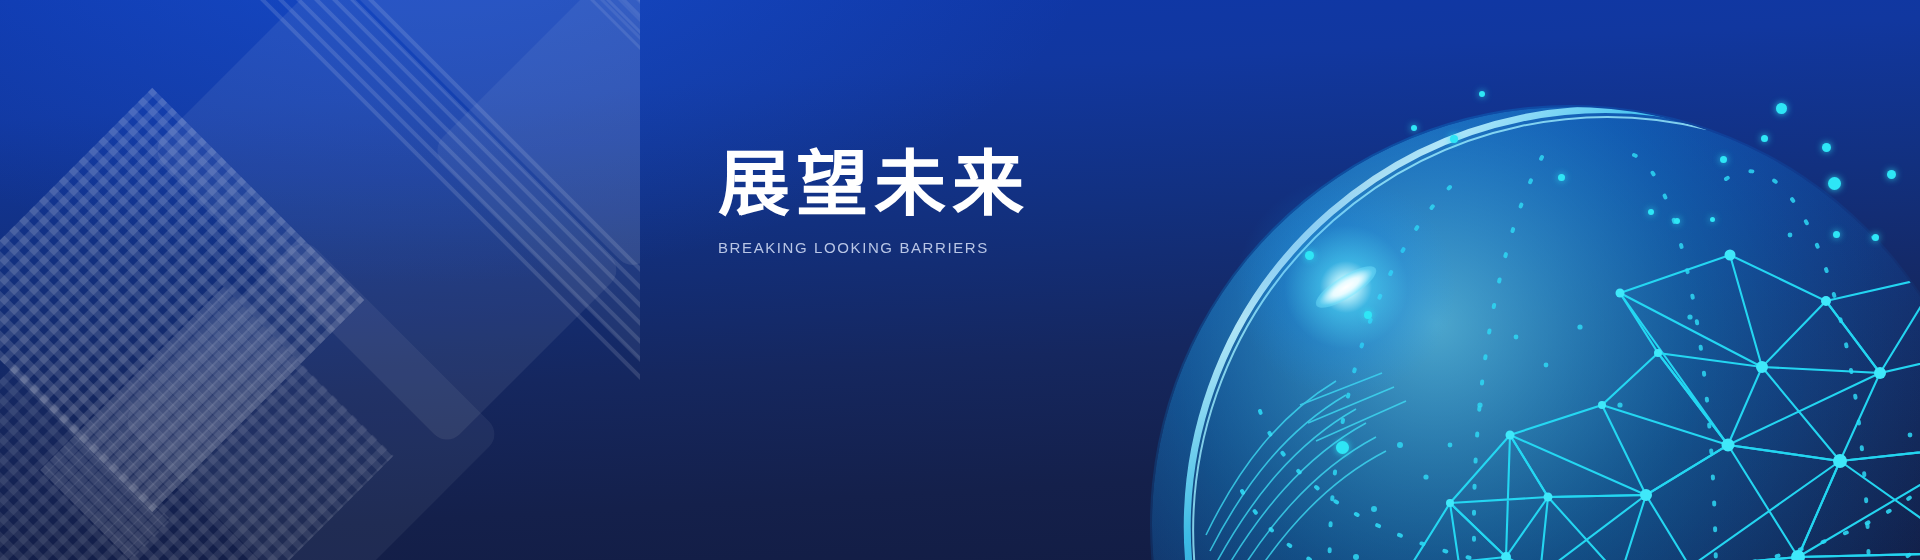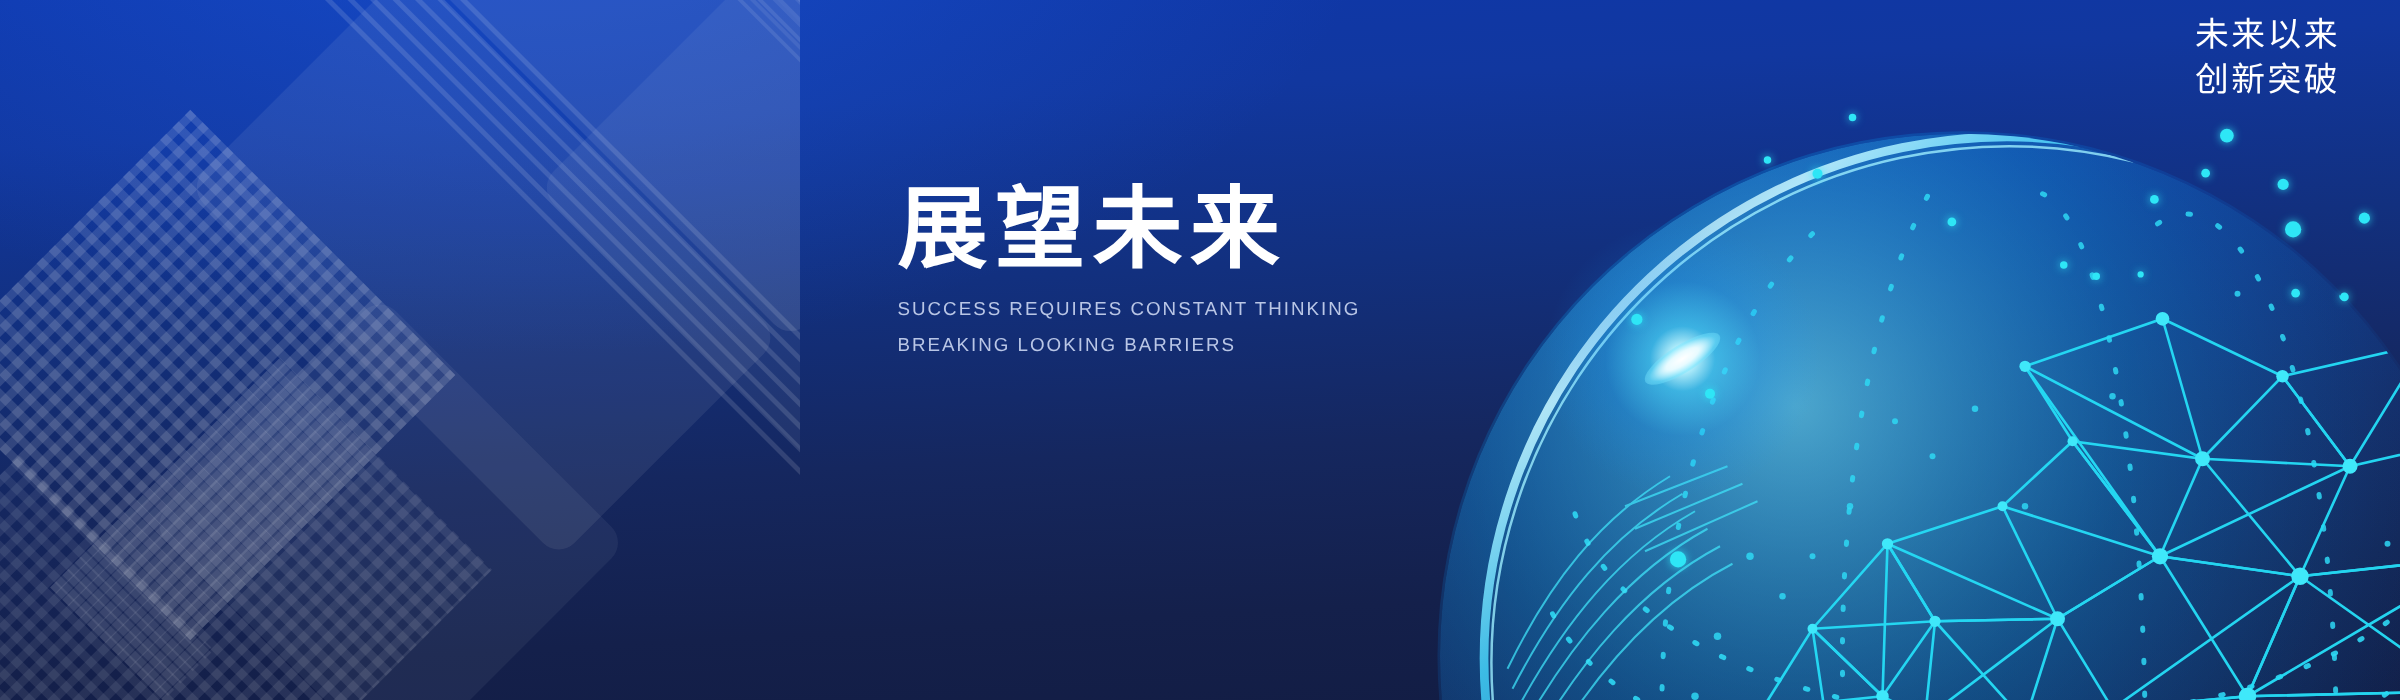--- a/index.html
+++ b/index.html
@@ -375,23 +375,18 @@
     <span class="particle" style="left:1364px; top:311px; width:8px;  height:8px;"></span>
     <span class="particle" style="left:1336px; top:441px; width:13px; height:13px;"></span>
     <span class="particle" style="left:1833px; top:231px; width:7px;  height:7px;"></span>
     <span class="particle" style="left:1872px; top:234px; width:7px;  height:7px;"></span>
     <span class="particle" style="left:1710px; top:217px; width:5px;  height:5px;"></span>
   </div>
 
   <div class="copy">
     <h1 class="title-cn">展望未来</h1>
     <div class="cap-en">
-      <div>SUCCESS REQUIRES CONSTANT THINKING</div>
       <div>BREAKING LOOKING BARRIERS</div>
     </div>
   </div>
 
-  <div class="corner-cn">
-    <div>未来以来</div>
-    <div>创新突破</div>
-  </div>
 
 </div>
 
 </body></html>

